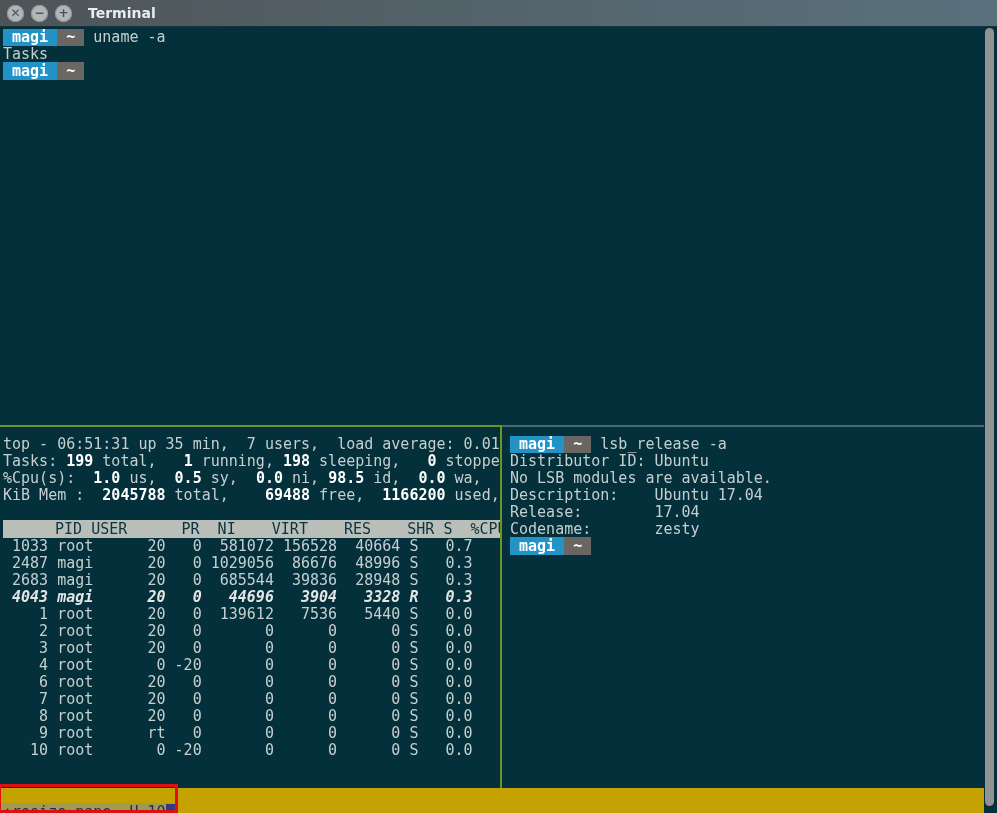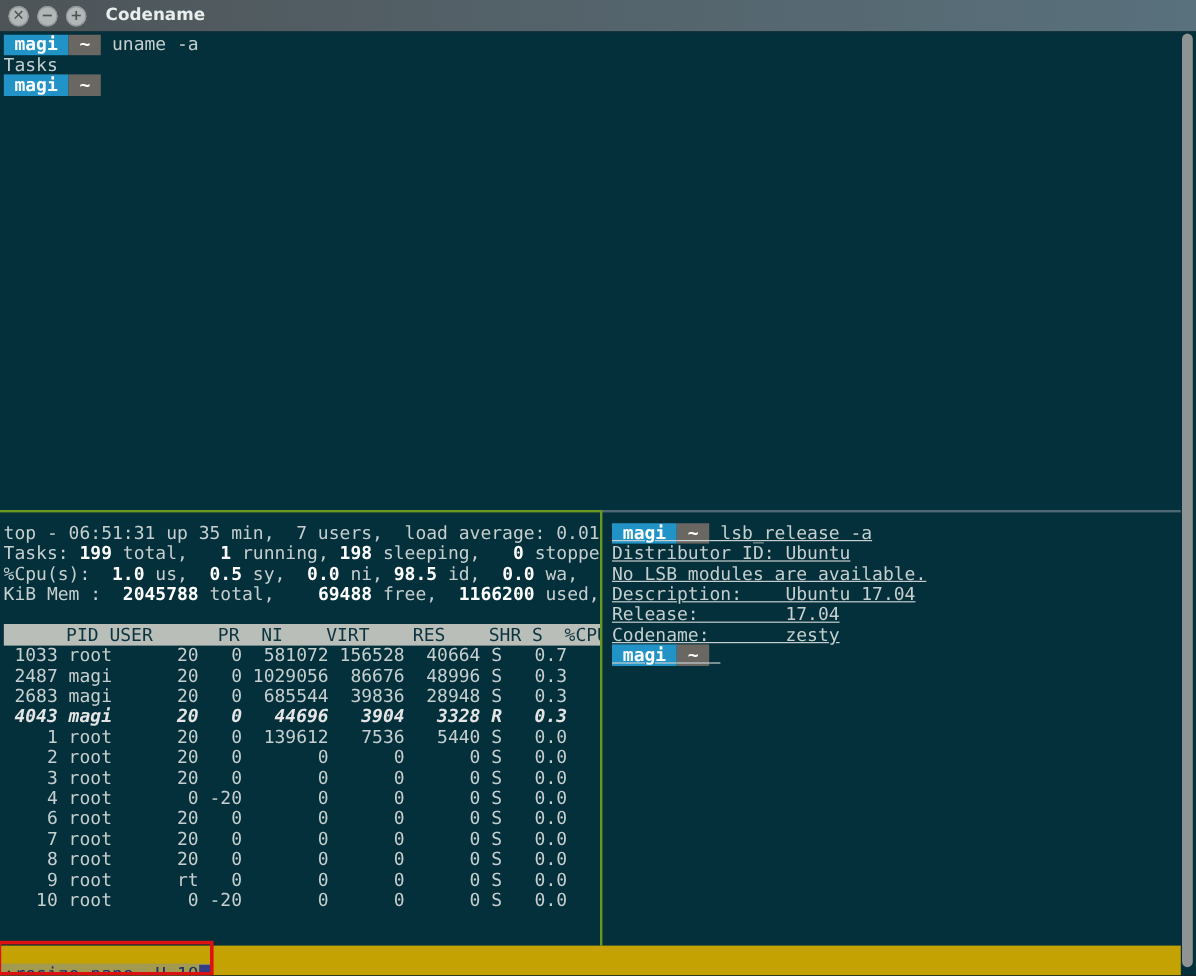--- a/index.html
+++ b/index.html
@@ -17,21 +17,21 @@
     color:#e9eded;margin-left:16px;}
   
   #term{position:absolute;left:0;top:26px;width:997px;height:574px;
     font-size:15px;line-height:17px;color:#c6cfcf;}
   .tline{white-space:pre;height:17px;}
   .b{color:#ffffff;font-weight:bold;}
   .pu{background:#2293c6;color:#fff;font-weight:bold;}
   .pd{background:#6a6763;color:#fff;font-weight:bold;}
   #pane-top{position:absolute;left:3px;top:3px;width:986px;height:392px;overflow:hidden;}
   #pane-left{position:absolute;left:3px;top:410px;width:497px;height:352px;overflow:hidden;}
-  #pane-right{position:absolute;left:510px;top:410px;width:471px;height:352px;overflow:hidden;text-decoration:underline;}
+  #pane-right{position:absolute;left:510px;top:410px;width:471px;height:352px;overflow:hidden;}
   .thdr{background:#b9beb9;color:#0b3440;padding-left:34px;}
   .boldrow{color:#e5e5e5;font-weight:bold;font-style:italic;}
   
   #border-h-left{position:absolute;left:0;top:399px;width:501px;height:2px;background:#69971f;}
   #border-h-right{position:absolute;left:501px;top:399px;width:483px;height:2px;background:#4e6975;}
   #border-v{position:absolute;left:500px;top:399px;width:2px;height:363px;background:#69971f;}
   
   #statusbar{position:absolute;left:0;top:762px;width:984px;height:25px;
     background:#c4a201;}
   #status-cmd{position:absolute;left:0;top:3px;height:19px;line-height:19px;
@@ -47,21 +47,21 @@
 </style>
 </head>
 <body>
 
 <div id="app">
 
   <div id="titlebar">
     <div class="winbtn">✕</div>
     <div class="winbtn">−</div>
     <div class="winbtn">+</div>
-    <div id="win-title">Codename</div>
+    <div id="win-title">Terminal</div>
   </div>
 
   <div id="term">
     <div id="pane-top">
         <div class="tline"><span class="pu"> magi </span><span class="pd"> ~ </span><span> uname -a</span></div>
         <div class="tline"><span>Tasks</span></div>
         <div class="tline"><span class="pu"> magi </span><span class="pd"> ~ </span><span> </span></div>
       </div>
 
     <div id="border-h-left"></div>

